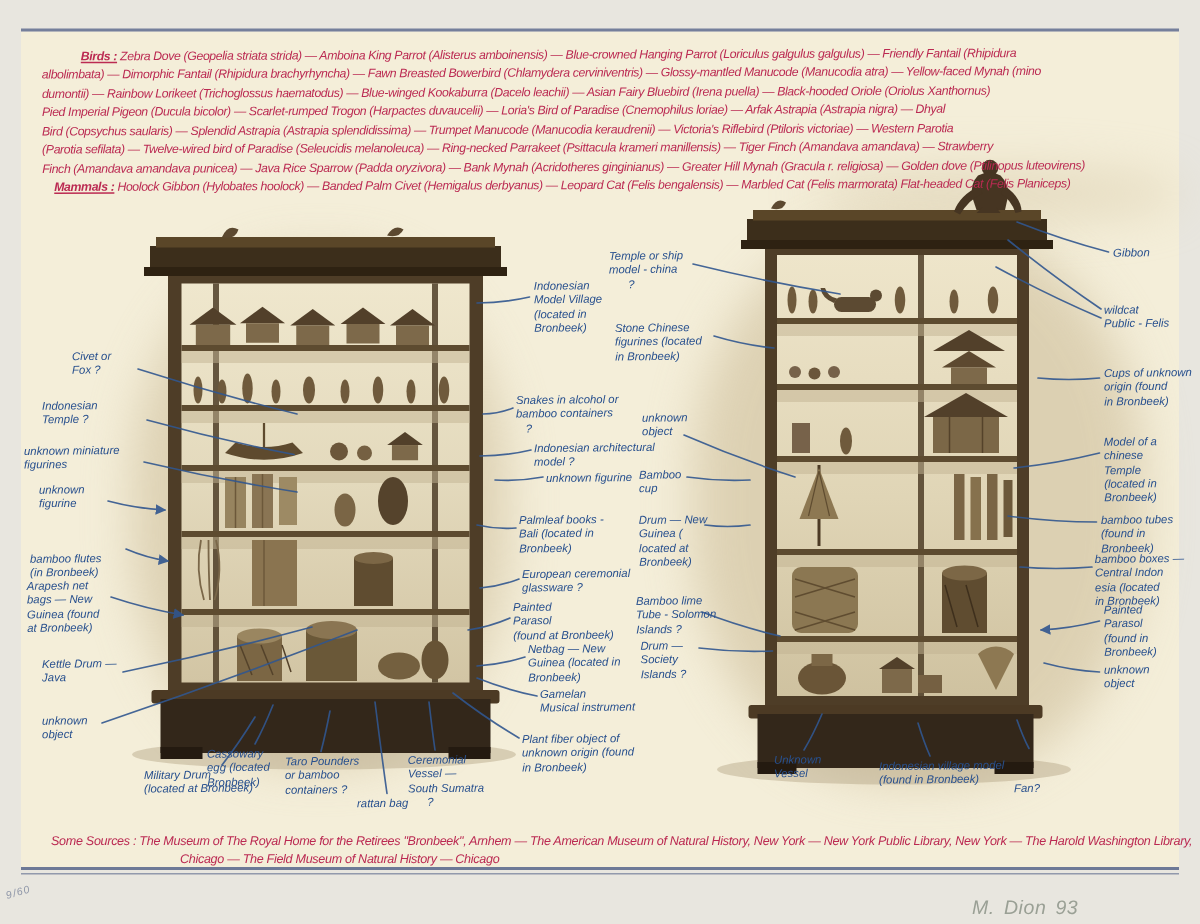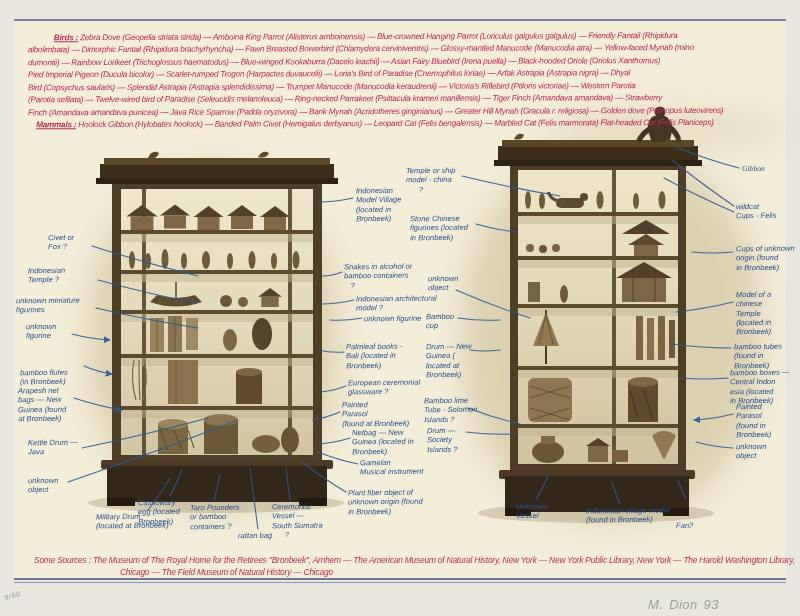--- a/index.html
+++ b/index.html
@@ -368,23 +368,23 @@
 Guinea (located in
 Bronbeek)</div>
       <div class="anno" style="left: 427px; top: 426px;">Drum —
 Society
 Islands ?</div>
       <div class="anno" style="left: 360px; top: 458px;">Gamelan
 Musical instrument</div>
       <div class="anno" style="left: 348px; top: 488px;">Plant fiber object of
 unknown origin (found
 in Bronbeek)</div>
-      <div class="anno" style="left: 742px; top: 164px; font-family: Liberation Serif, serif;">Gibbon</div>
+      <div class="anno" style="left: 742px; top: 164px;">Gibbon</div>
       <div class="anno" style="left: 736px; top: 202px;">wildcat
-Cups - Felis</div>
+Public - Felis</div>
       <div class="anno" style="left: 736px; top: 244px;">Cups of unknown
 origin (found
 in Bronbeek)</div>
       <div class="anno" style="left: 736px; top: 290px;">Model of a
 chinese
 Temple
 (located in
 Bronbeek)</div>
       <div class="anno" style="left: 734px; top: 342px;">bamboo tubes
 (found in

